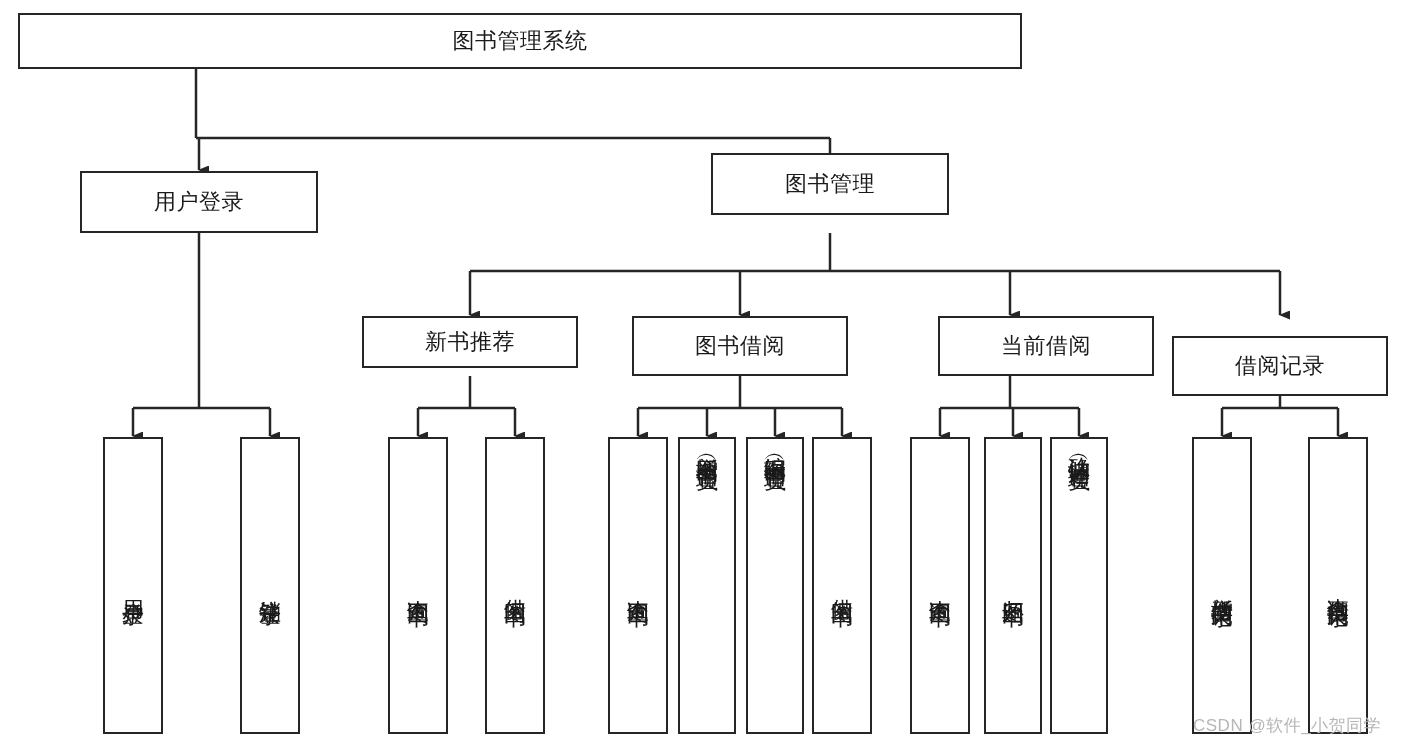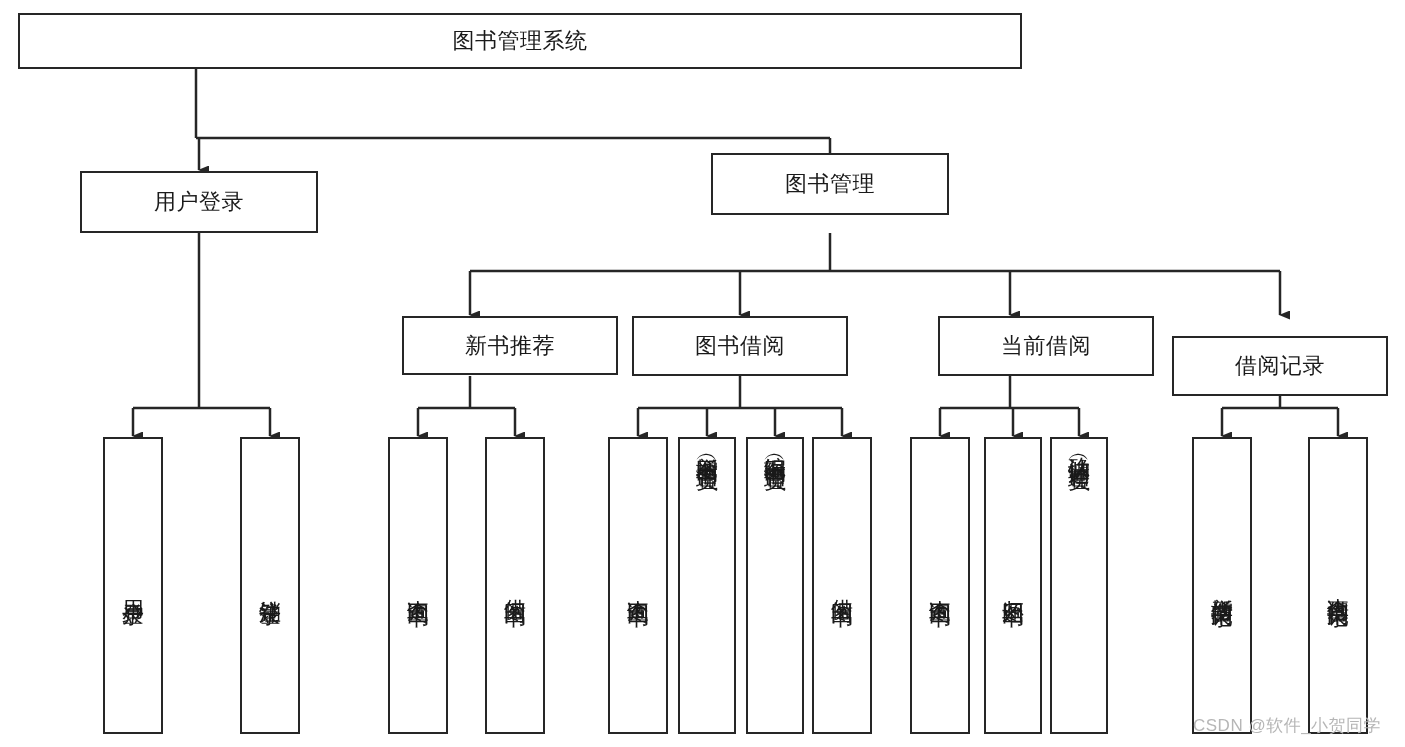--- a/index.html
+++ b/index.html
@@ -124,21 +124,21 @@
   <div id="node-layer">
       <div class="node horiz root" style="left: 18px; top: 13px; width: 1004px; height: 56px;">
         <span class="node-label">图书管理系统</span>
       </div>
       <div class="node horiz" style="left: 80px; top: 171px; width: 238px; height: 62px;">
         <span class="node-label">用户登录</span>
       </div>
       <div class="node horiz" style="left: 711px; top: 153px; width: 238px; height: 62px;">
         <span class="node-label">图书管理</span>
       </div>
-      <div class="node horiz" style="left: 362px; top: 316px; width: 216px; height: 59px; margin-left: 40px;">
+      <div class="node horiz" style="left: 362px; top: 316px; width: 216px; height: 52px;">
         <span class="node-label">新书推荐</span>
       </div>
       <div class="node horiz" style="left: 632px; top: 316px; width: 216px; height: 60px;">
         <span class="node-label">图书借阅</span>
       </div>
       <div class="node horiz" style="left: 902px; top: 316px; width: 216px; height: 60px; margin-left: 36px;">
         <span class="node-label">当前借阅</span>
       </div>
       <div class="node horiz" style="left: 1172px; top: 336px; width: 216px; height: 60px;">
         <span class="node-label">借阅记录</span>

